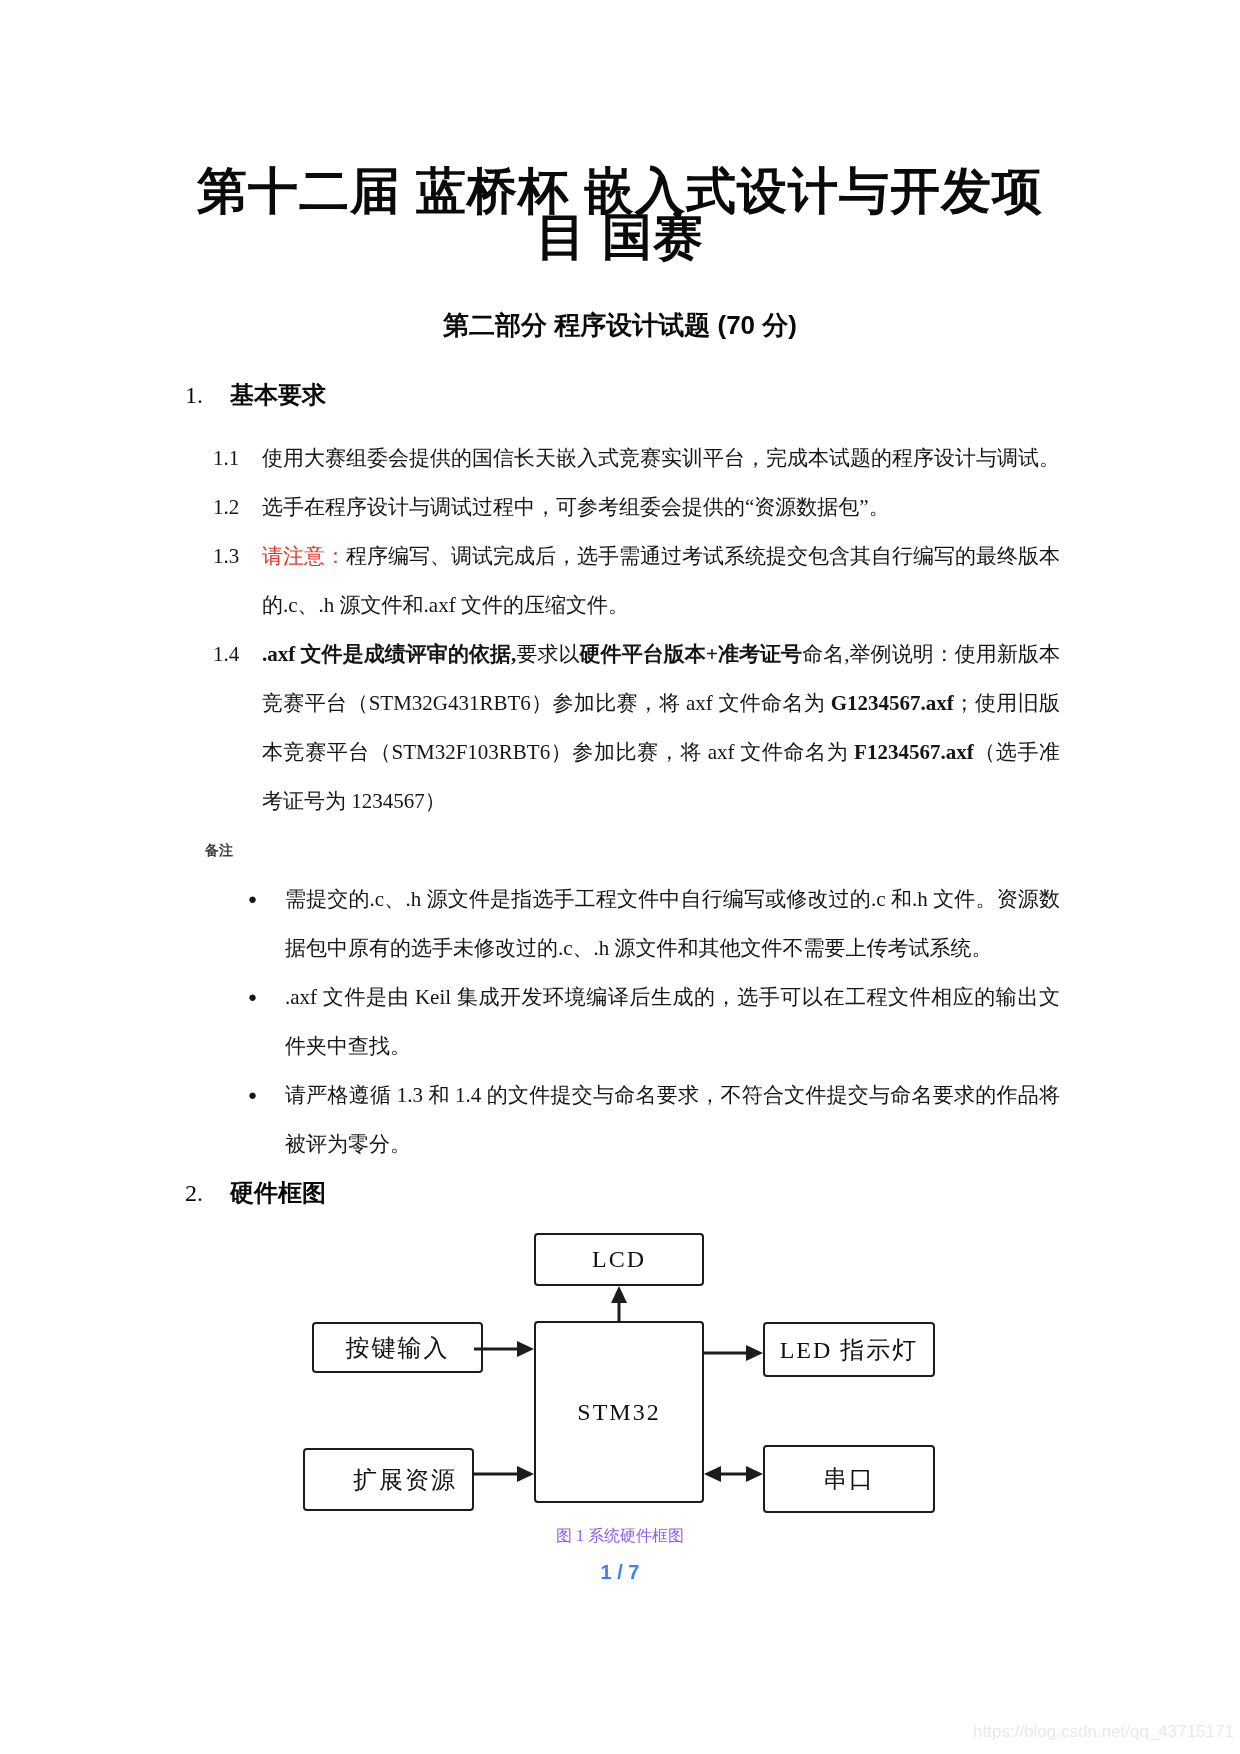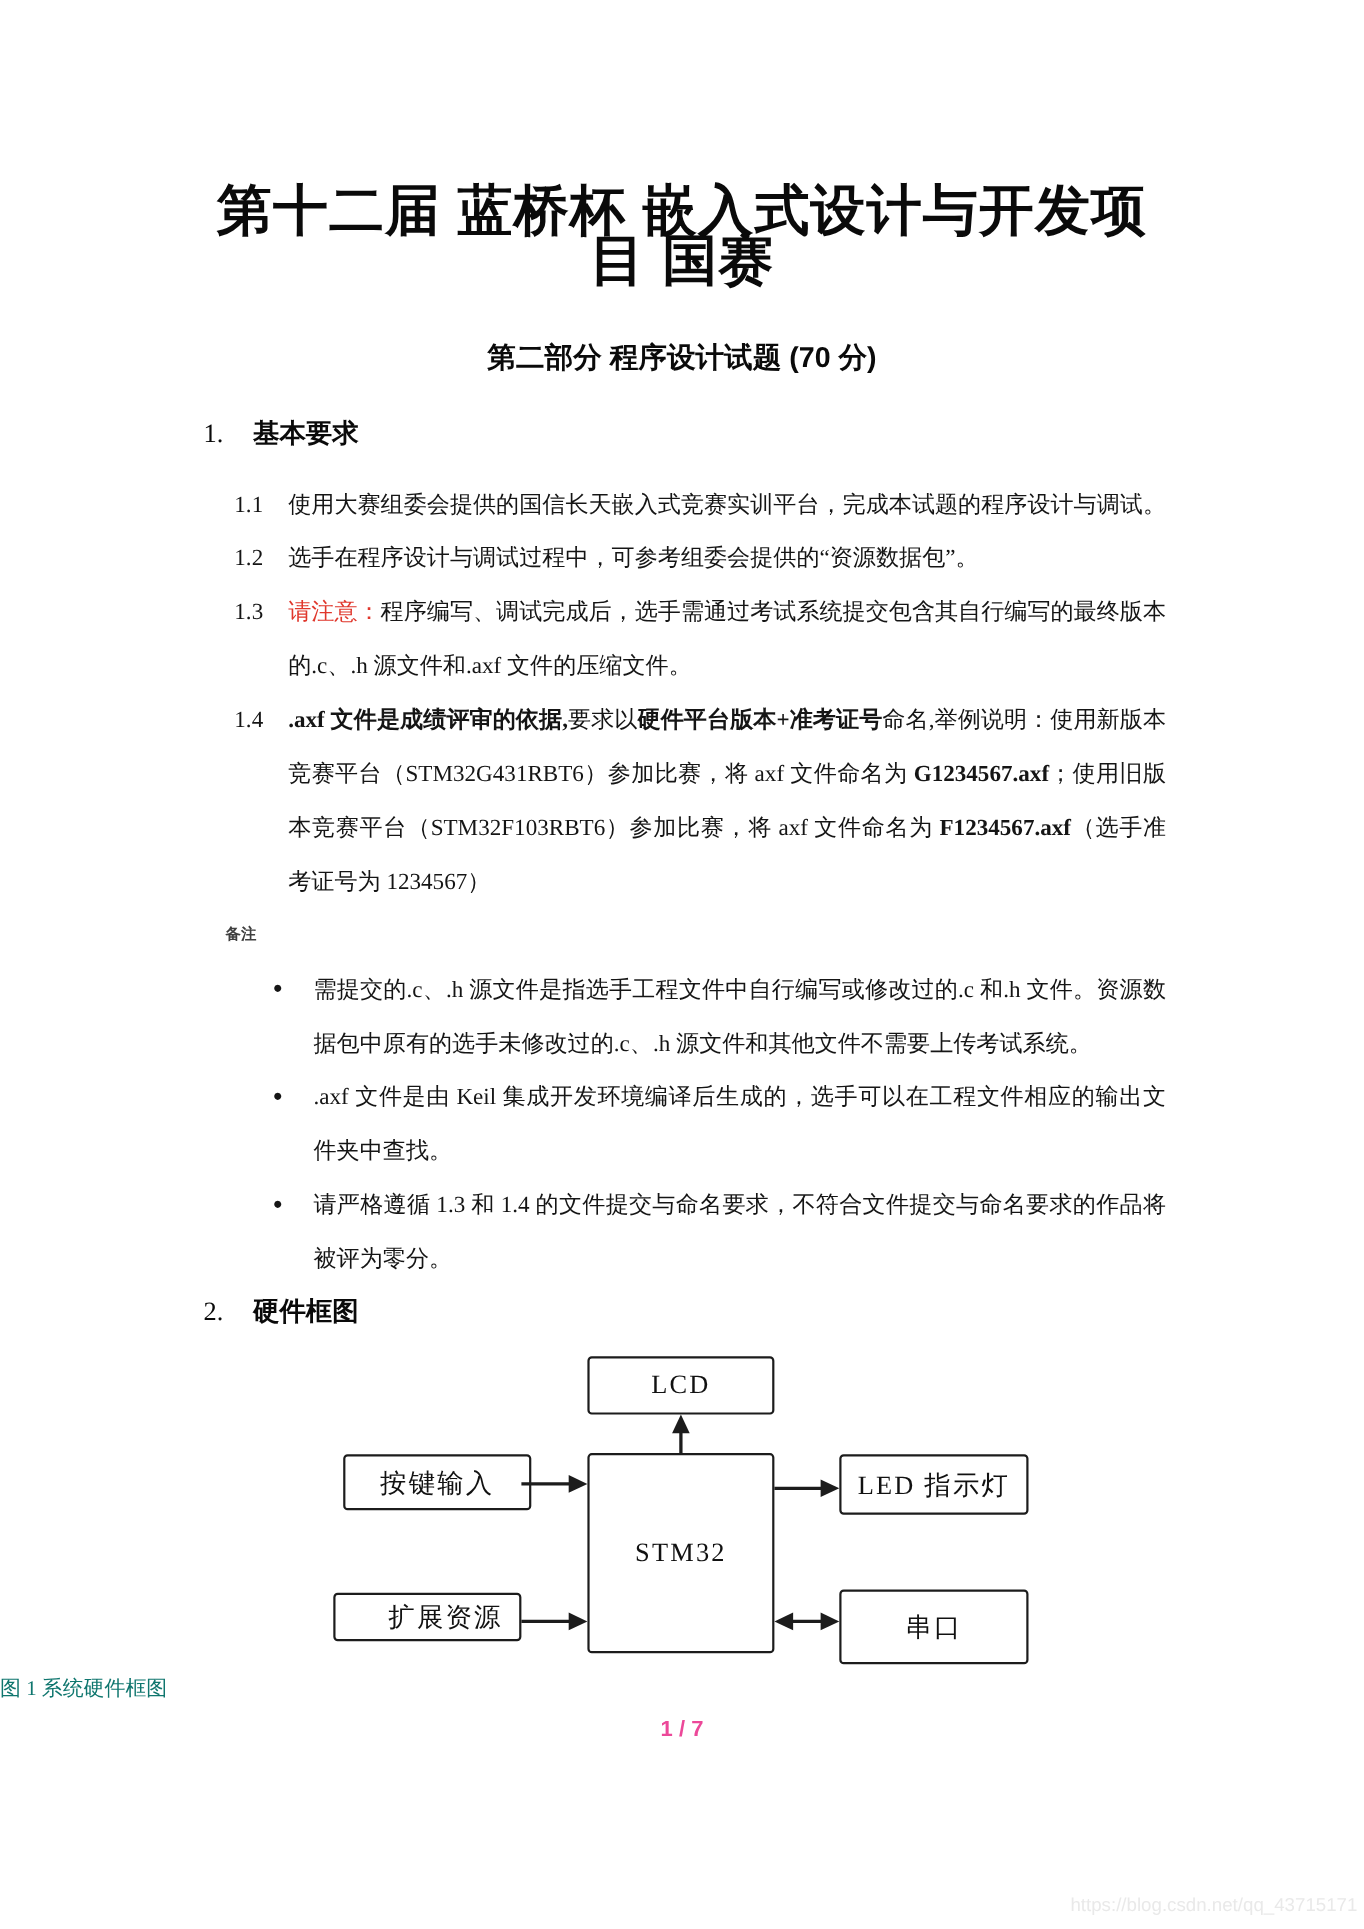--- a/index.html
+++ b/index.html
@@ -78,38 +78,38 @@
     background:#fff;
     display:flex; align-items:center; justify-content:center;
     font-size:24px;
     letter-spacing:2px;
     color:#111;
   }
   .dbox.lcd  { left:534px; top:0;     width:170px; height:53px;  }
   .dbox.keys { left:312px; top:89px;  width:171px; height:51px;  }
   .dbox.mcu  { left:534px; top:88px;  width:170px; height:182px; }
   .dbox.led  { left:763px; top:89px;  width:172px; height:55px;  }
-  .dbox.ext  { left:303px; top:215px; width:171px; height:44px;padding-left:33px;  }
+  .dbox.ext  { left:303px; top:215px; width:171px; height:63px;padding-left:33px;  }
   .dbox.uart { left:763px; top:212px; width:172px; height:68px;  }
   .darrows { position:absolute; left:0; top:0; }
   .fig-caption {
     margin-top:20px;
-    text-align:left;
-    font-size:19px;
+    text-align:center;
+    font-size:16px;
     line-height:26px;
-    color:#0f766e;
+    color:#8b5cf6;
   }
   .page-number {
     margin-top:11px;
     text-align:center;
     font-family:"Liberation Sans","DejaVu Sans",sans-serif;
     font-weight:700;
     font-size:20px;
     line-height:24px;
-    color:#ec4899;
+    color:#3b82f6;
   }
   .watermark {
     position:absolute;
     right:6px; top:1722px;
     font-family:"Liberation Sans","DejaVu Sans",sans-serif;
     font-size:17px;
     color:#e9e9e9;
   }
 </style>
 </head>

